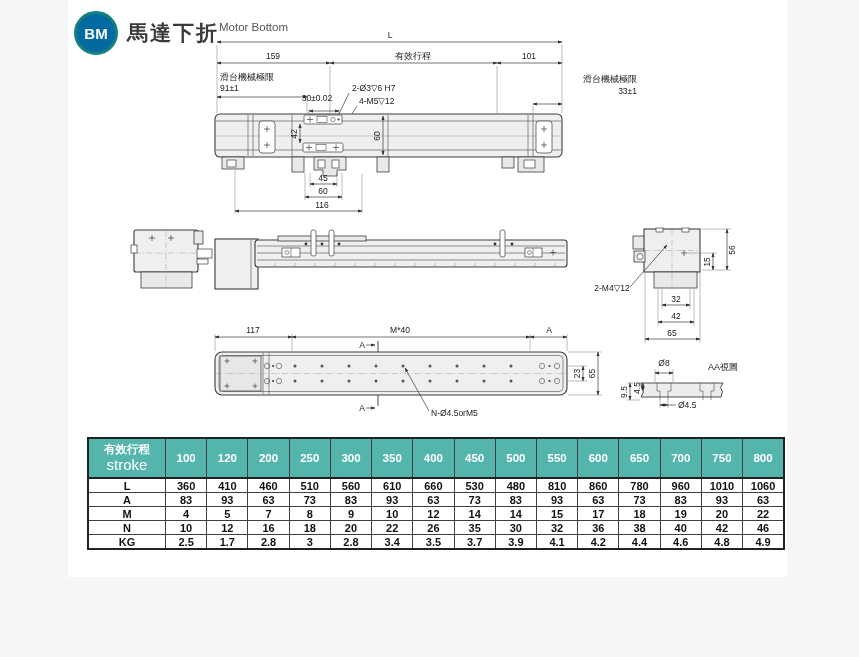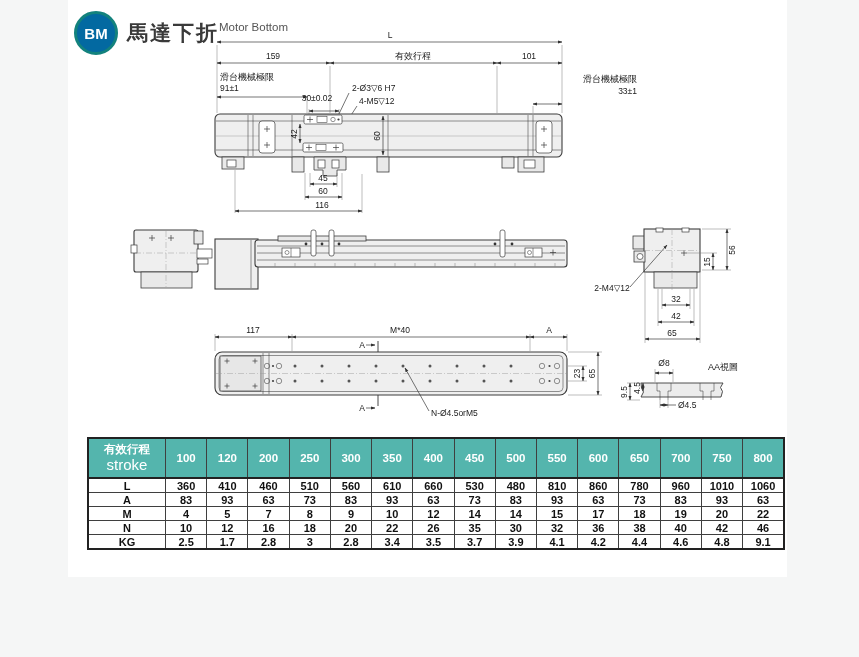--- a/index.html
+++ b/index.html
@@ -413,17 +413,17 @@
           <td>2.8</td>
           <td>3.4</td>
           <td>3.5</td>
           <td>3.7</td>
           <td>3.9</td>
           <td>4.1</td>
           <td>4.2</td>
           <td>4.4</td>
           <td>4.6</td>
           <td>4.8</td>
-          <td>9.1</td>
+          <td>4.9</td>
         </tr>
       </tbody>
   </table>
 </div>
 
 </body></html>

